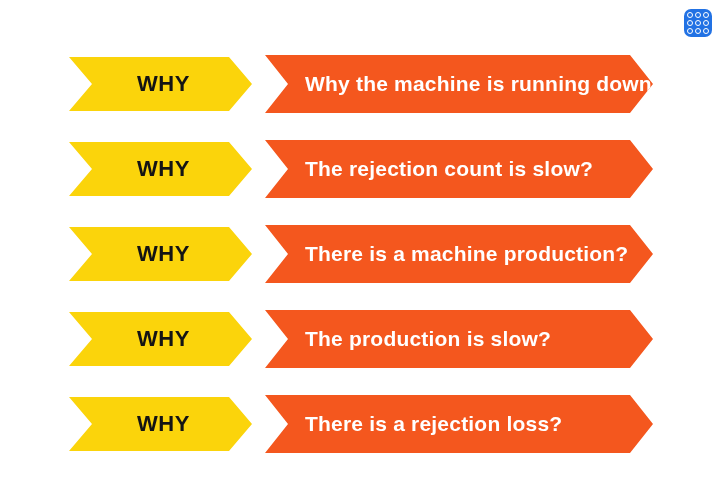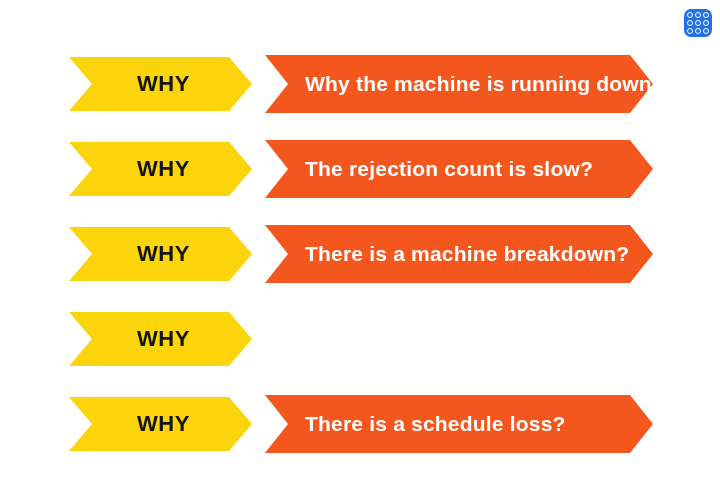--- a/index.html
+++ b/index.html
@@ -121,32 +121,35 @@
     <div class="arrow orange">
       <span class="q">The rejection count is slow?</span>
     </div>
   </div>
 
   <div class="row">
     <div class="arrow yellow">
       <span class="why">WHY</span>
     </div>
     <div class="arrow orange">
-      <span class="q">There is a machine breakdown?</span>
-    </div>
-  </div>
-
-  <div class="row">
-    <div class="arrow yellow">
-      <span class="why">WHY</span>
+      <span class="q">There is a machine production?</span>
     </div>
   </div>
 
   <div class="row">
     <div class="arrow yellow">
       <span class="why">WHY</span>
     </div>
     <div class="arrow orange">
-      <span class="q">There is a schedule loss?</span>
+      <span class="q">The production is slow?</span>
+    </div>
+  </div>
+
+  <div class="row">
+    <div class="arrow yellow">
+      <span class="why">WHY</span>
+    </div>
+    <div class="arrow orange">
+      <span class="q">There is a rejection loss?</span>
     </div>
   </div>
 
 </div>
 
 </body></html>

